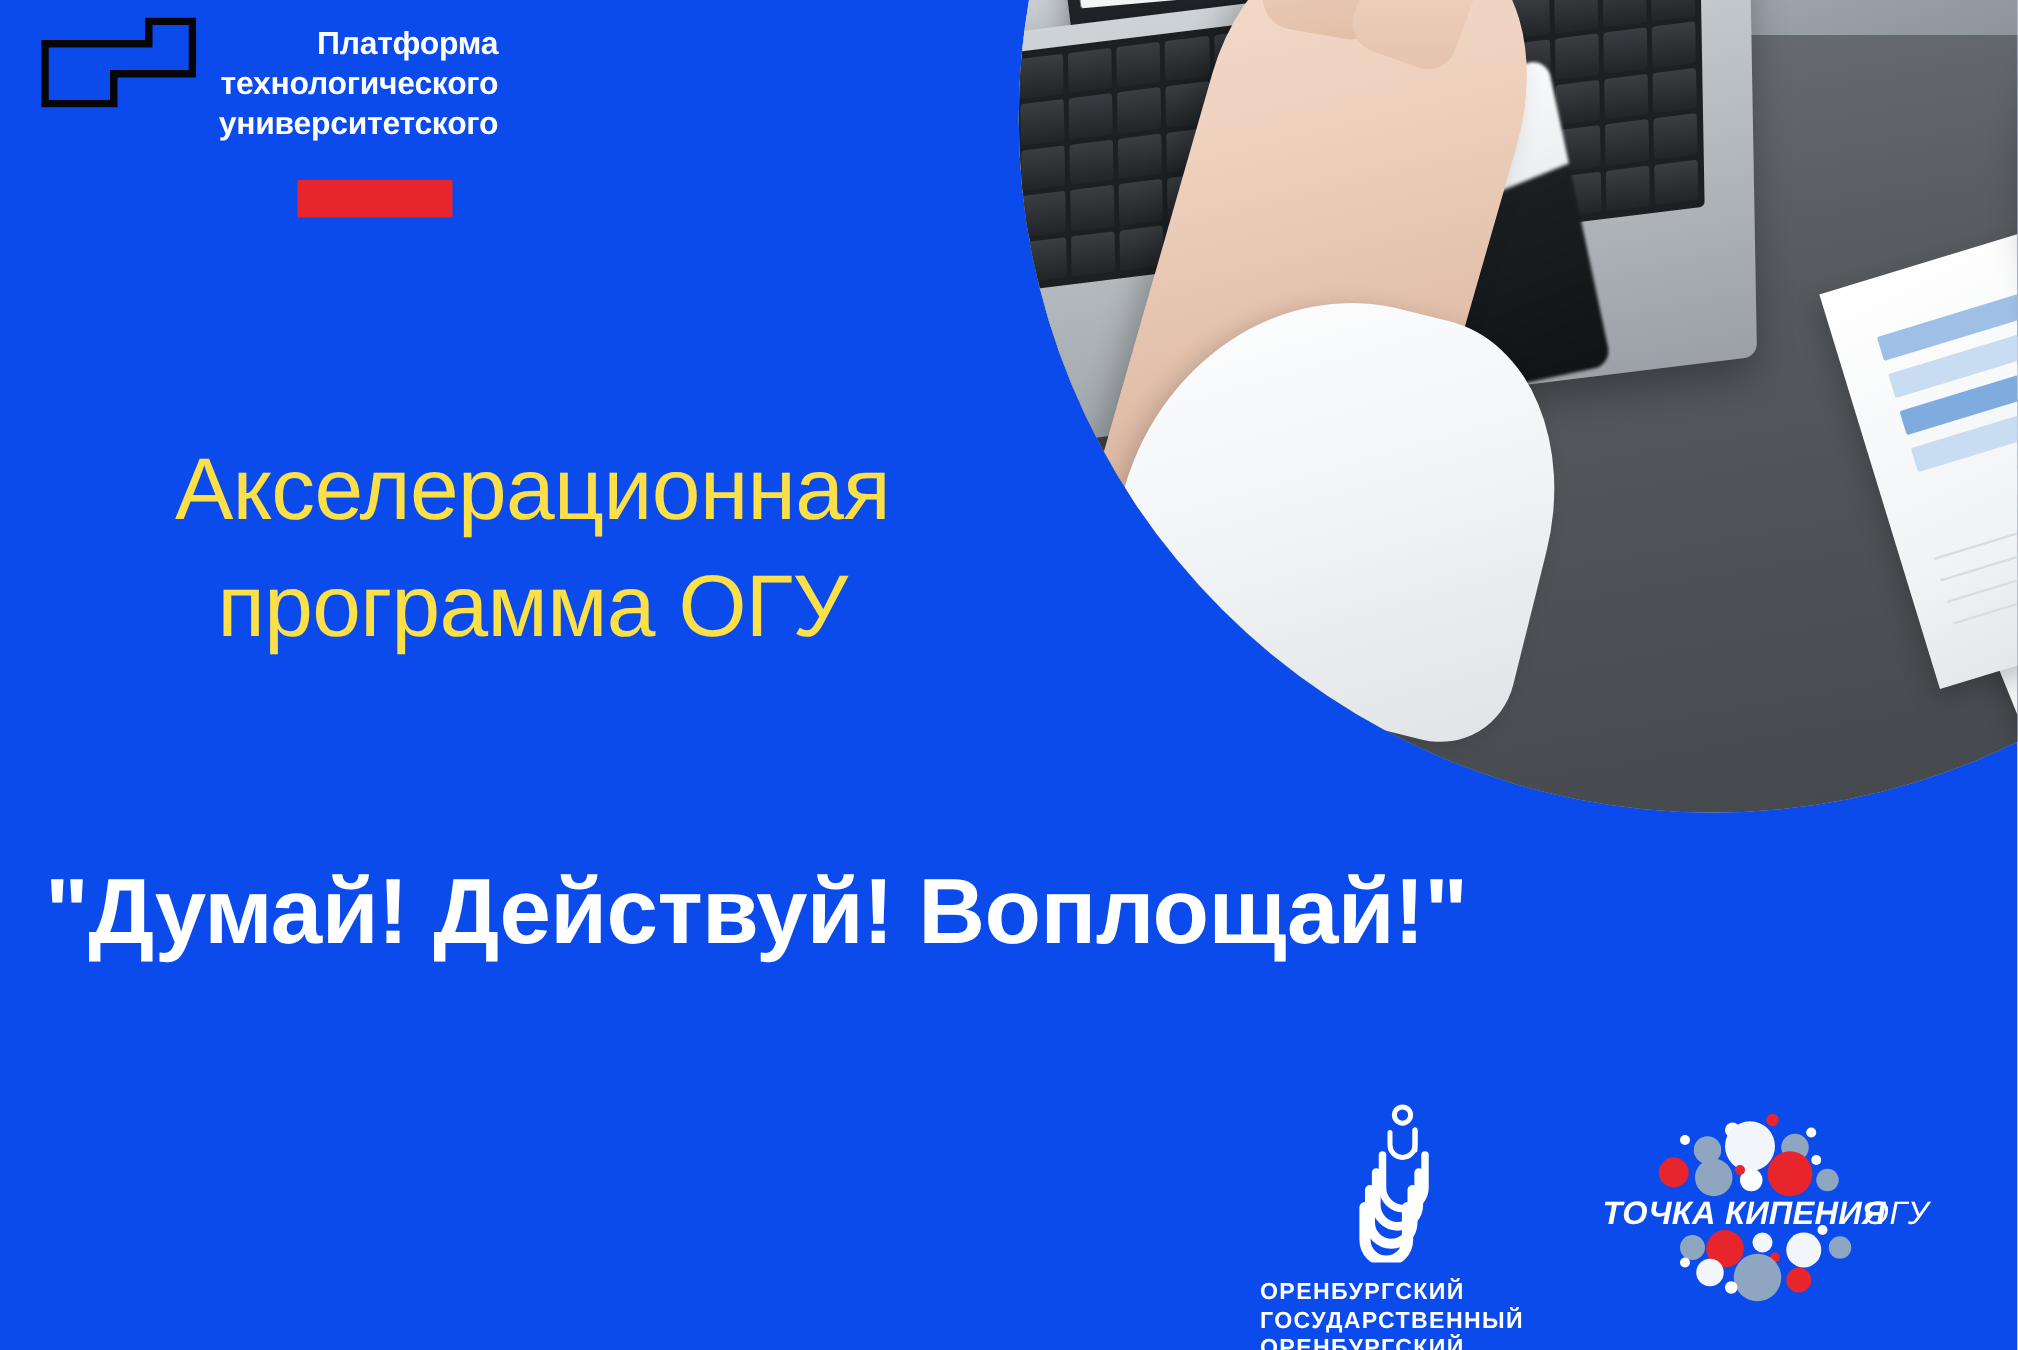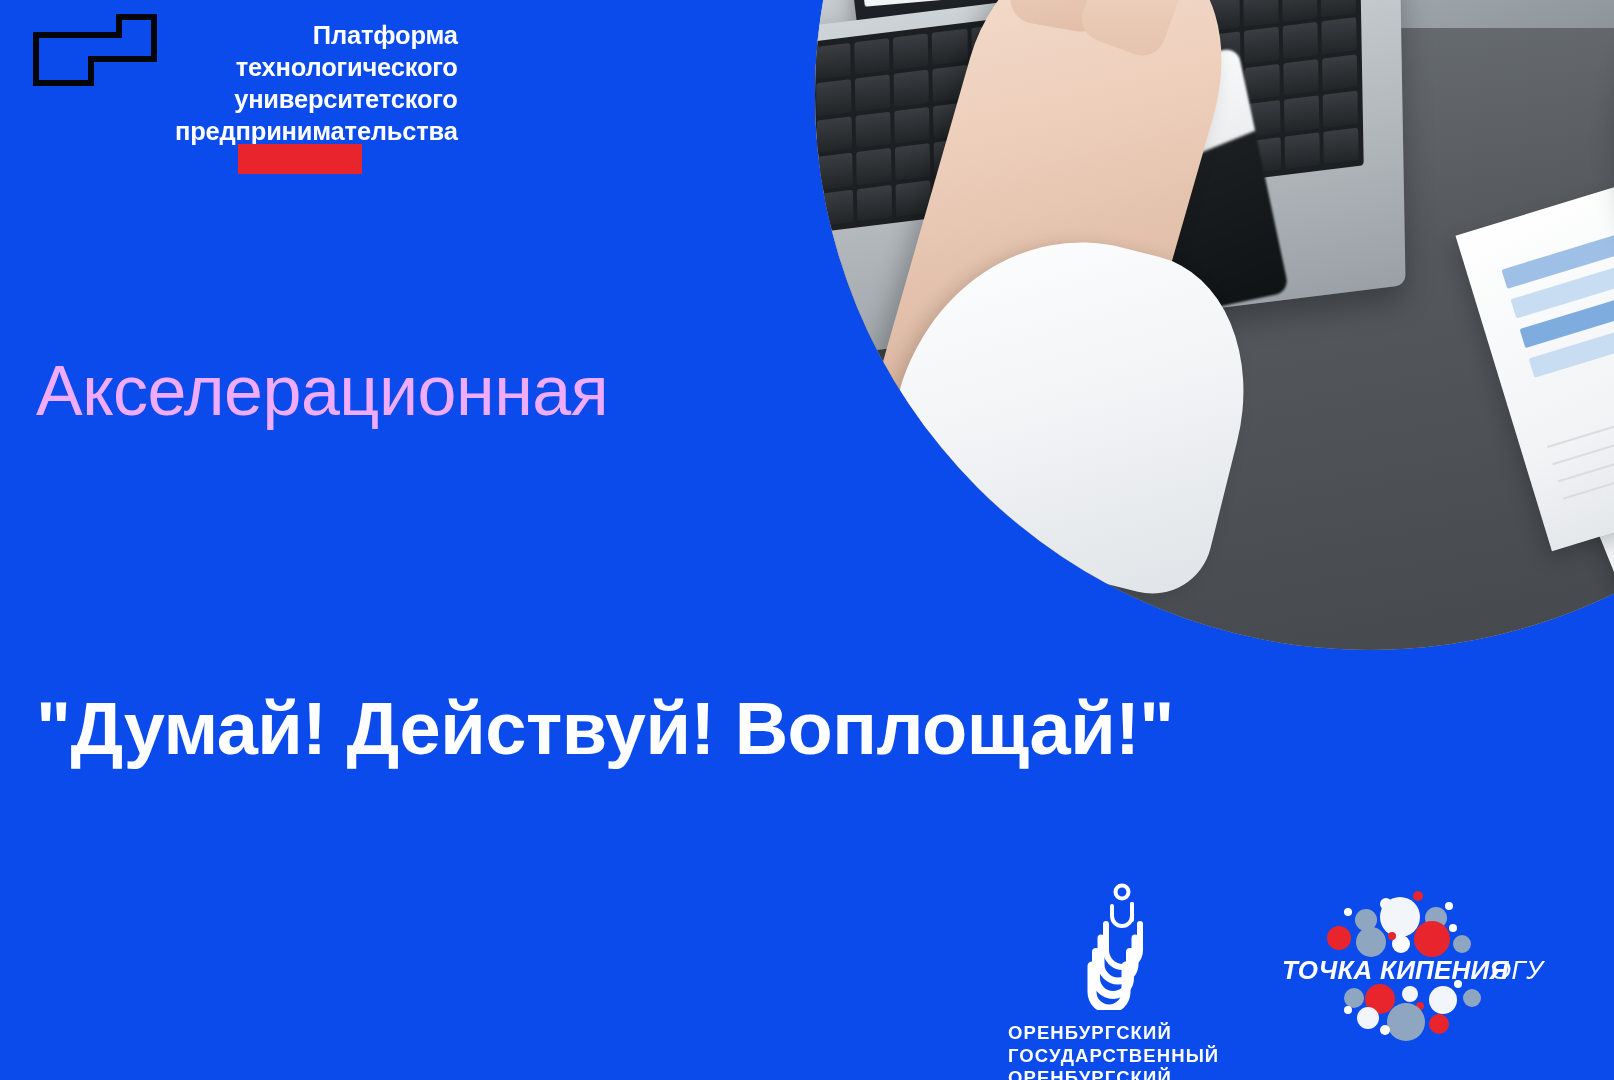--- a/index.html
+++ b/index.html
@@ -213,26 +213,27 @@
     position: absolute;
     left: 238px; top: 144px;
     width: 124px; height: 30px;
     background: #e8252c;
   }
 
   
   .headline {
     position: absolute;
     left: 36px; top: 345px;
-    color: #f0abfc;
+    color: #fde047;
     font-size: 70px;
     font-weight: normal;
     line-height: 1.34;
     letter-spacing: -0.5px;
     width: 780px;
+    text-align: center;
   }
   .headline span { display: block; }
   .slogan {
     position: absolute;
     left: 36px; top: 686px;
     color: #ffffff;
     font-size: 74px;
     font-weight: bold;
     letter-spacing: -0.5px;
     white-space: nowrap;
@@ -397,27 +398,27 @@
   </div>
 
   <div class="platform-logo">
     <svg class="platform-mark" viewBox="0 0 124 72" aria-hidden="true">
       <path d="M3 21 H86 V3 H121 V45 H58 V69 H3 Z" fill="none" stroke="#05060a" stroke-width="6" stroke-linejoin="miter"></path>
     </svg>
     <div class="platform-text">
       <span>Платформа</span>
       <span>технологического</span>
       <span>университетского</span>
-      <span>предпринимательства</span>
     </div>
   </div>
   <div class="redbar"></div>
 
   <div class="headline">
     <span>Акселерационная</span>
+    <span>программа ОГУ</span>
   </div>
 
   <div class="slogan">"Думай! Действуй! Воплощай!"</div>
 
   <div class="ogu-logo">
     <svg class="ogu-mark" viewBox="0 0 120 130" aria-hidden="true">
       <g fill="none" stroke="#ffffff" stroke-linecap="round">
 
         <circle cx="58" cy="12" r="6.5" stroke-width="4"></circle>
         <path d="M48 26 v10 a10 10 0 0 0 20 0 v-12" stroke-width="4"></path>

